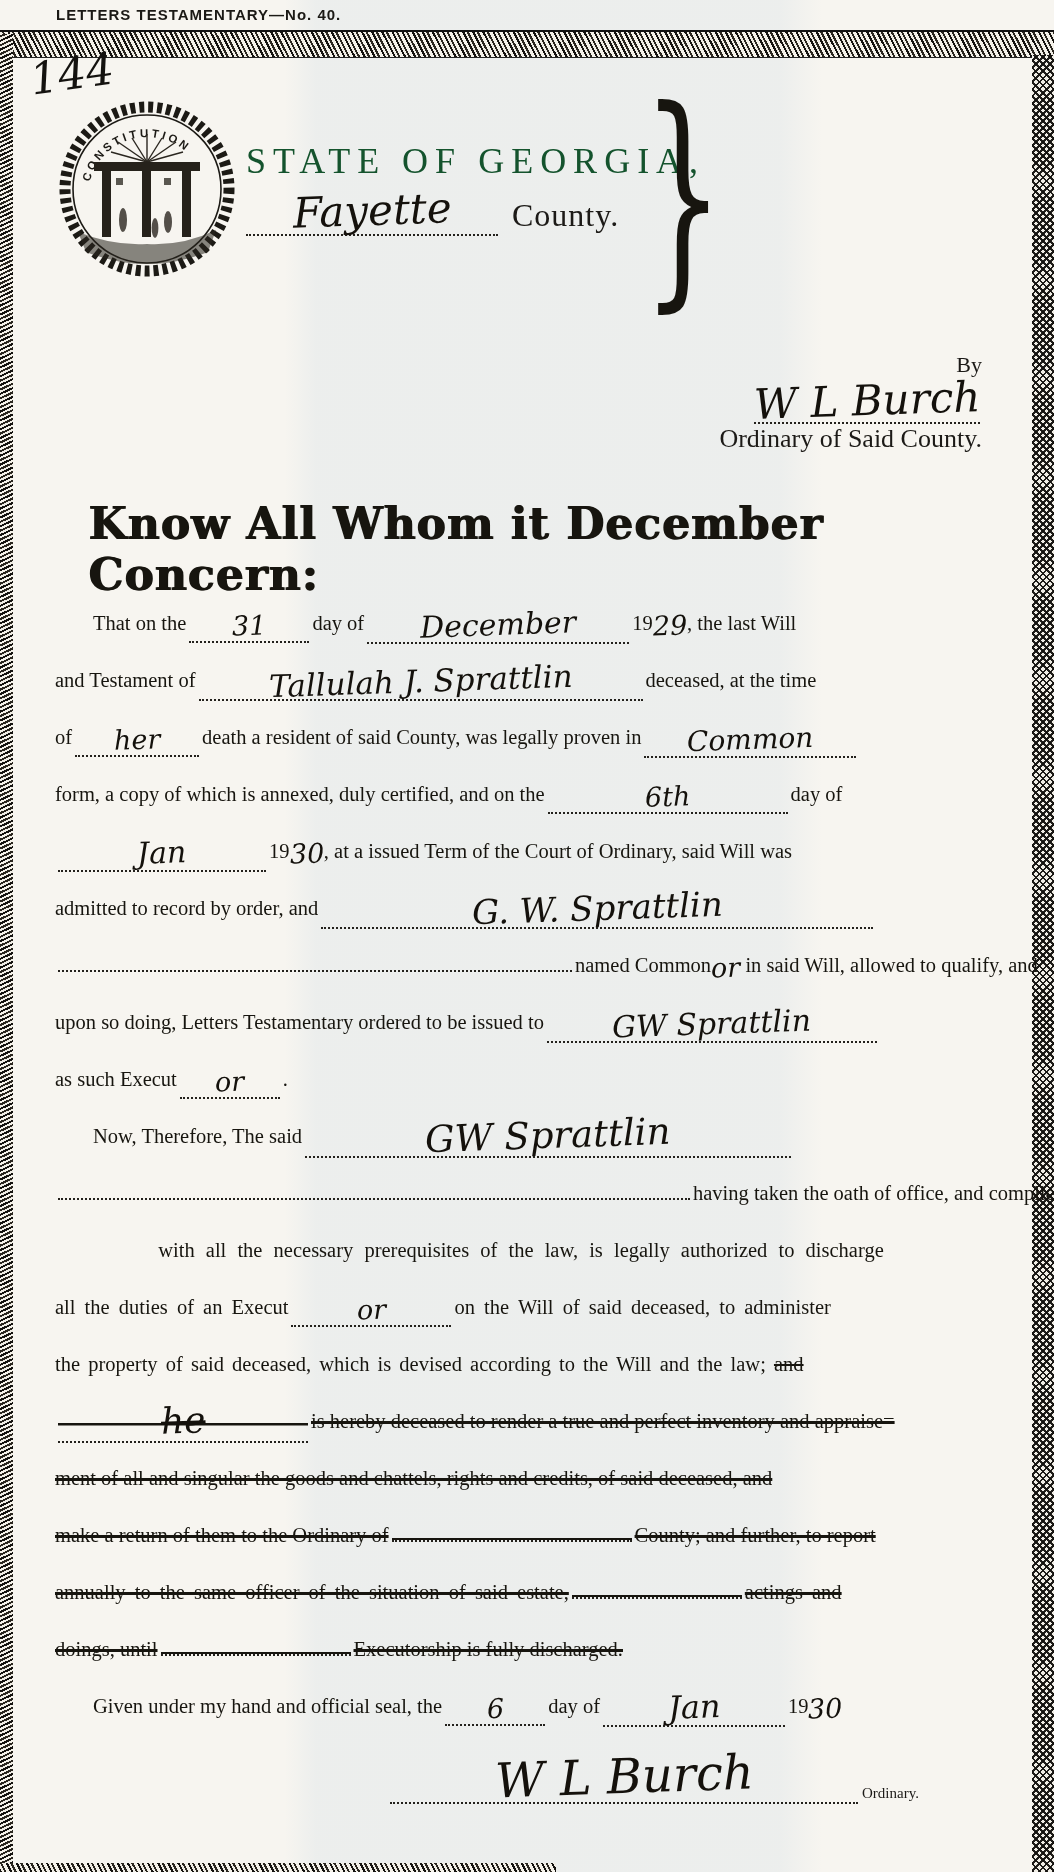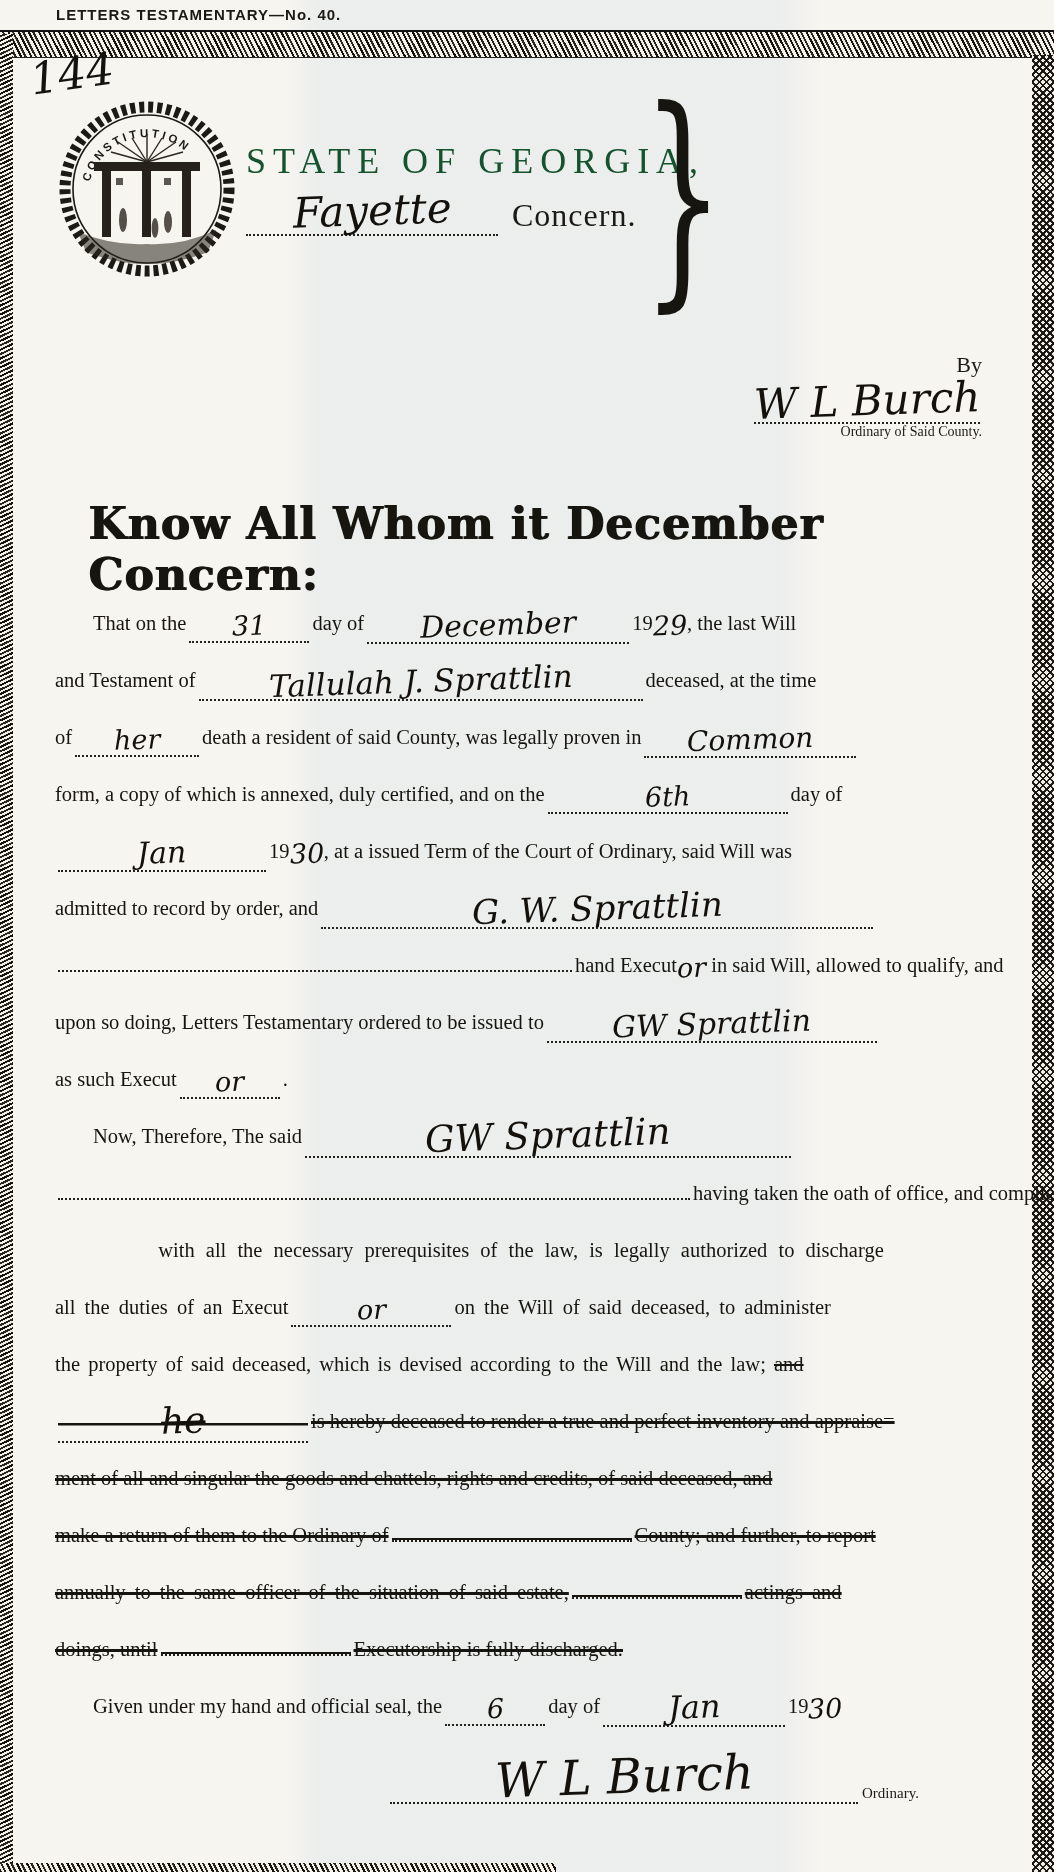--- a/index.html
+++ b/index.html
@@ -35,21 +35,21 @@
   .county-row{position:absolute;top:190px;left:246px;width:408px;display:flex;align-items:flex-end;}
   .county-blank{flex:0 0 252px;text-align:center;border-bottom:2px dotted #23211c;padding-bottom:2px;}
   .county-label{font-size:32px;padding:0 0 2px 14px;letter-spacing:1px;}
   .brace{position:absolute;top:96px;left:642px;font-family:"DejaVu Serif",serif;font-size:235px;
       line-height:200px;transform:scaleX(.55);transform-origin:left top;color:#17150f;font-weight:normal;}
 
   
   .by-row{position:absolute;top:352px;left:55px;right:72px;display:flex;align-items:flex-end;font-size:22px;flex-direction:column;}
   .by-prefix{padding-bottom:2px;}
   .by-blank{flex:1;border-bottom:2px dotted #23211c;text-align:center;margin:0 2px;}
-  .by-suffix{padding-bottom:2px;font-size:14px;}
+  .by-suffix{padding-bottom:2px;font-size:26px;}
 
   
   .concern-heading{position:absolute;top:498px;left:88px;font-family:"DejaVu Serif",serif;
       font-weight:bold;font-size:44px;color:#17150f;letter-spacing:1px;
       text-shadow:1.3px 0 0 currentColor;}
 
   
   .body-text{position:absolute;top:595px;left:55px;width:932px;font-size:20.5px;color:#17150f;}
   .line{white-space:nowrap;height:57px;line-height:57px;}
   .line.indent{padding-left:38px;}
@@ -116,40 +116,40 @@
       <ellipse cx="65" cy="120" rx="4" ry="12" opacity=".8"></ellipse>
       <ellipse cx="110" cy="122" rx="4" ry="11" opacity=".8"></ellipse>
       <ellipse cx="97" cy="128" rx="3.4" ry="10" opacity=".8"></ellipse>
       <path d="M20 132 Q55 146 89 144 Q125 146 158 130 L150 152 Q120 164 89 164 Q58 164 28 152 Z" opacity=".55"></path>
     </g>
   </svg>
 
   <div class="state-line">STATE OF GEORGIA,</div>
   <div class="county-row">
     <span class="county-blank"><span class="hw" style="font-size:42px">Fayette</span></span>
-    <span class="county-label">Concern.</span>
+    <span class="county-label">County.</span>
   </div>
   <div class="brace">}</div>
 
   <div class="by-row">
     <span class="by-prefix">By</span>
     <span class="by-blank"><span class="hw" style="font-size:42px">W L Burch</span></span>
     <span class="by-suffix">Ordinary of Said County.</span>
   </div>
 
   <div class="concern-heading">Know All Whom it December Concern:</div>
 
   <div class="body-text">
       <div class="line indent"><span class="seg-p">That on the</span><span class="seg-b" style="min-width: 108px;"><span class="hw">31</span></span><span class="seg-p">day of</span><span class="seg-b" style="min-width: 250px;"><span class="hw" style="font-size: 30px;">December</span></span><span class="seg-p">19</span><span class="hw">29</span><span class="seg-p">, the last Will</span></div>
       <div class="line"><span class="seg-p">and Testament of</span><span class="seg-b" style="min-width: 432px;"><span class="hw" style="font-size: 31px;">Tallulah J. Sprattlin</span></span><span class="seg-p">deceased, at the time</span></div>
       <div class="line"><span class="seg-p">of</span><span class="seg-b" style="min-width: 112px;"><span class="hw">her</span></span><span class="seg-p">death a resident of said County, was legally proven in</span><span class="seg-b" style="min-width: 200px;"><span class="hw" style="font-size: 28px;">Common</span></span></div>
       <div class="line"><span class="seg-p">form, a copy of which is annexed, duly certified, and on the</span><span class="seg-b" style="min-width: 228px;"><span class="hw">6th</span></span><span class="seg-p">day of</span></div>
       <div class="line"><span class="seg-b" style="min-width: 196px;"><span class="hw" style="font-size: 30px;">Jan</span></span><span class="seg-p">19</span><span class="hw">30</span><span class="seg-p">, at a issued Term of the Court of Ordinary, said Will was</span></div>
       <div class="line"><span class="seg-p">admitted to record by order, and</span><span class="seg-b" style="min-width: 540px;"><span class="hw" style="font-size: 34px;">G. W. Sprattlin</span></span></div>
-      <div class="line"><span class="seg-b" style="min-width: 502px;"></span><span class="seg-p">hand Execut</span><span class="hw">or</span><span class="seg-p"> in said Will, allowed to qualify, and</span></div>
+      <div class="line"><span class="seg-b" style="min-width: 502px;"></span><span class="seg-p">named Common</span><span class="hw">or</span><span class="seg-p"> in said Will, allowed to qualify, and</span></div>
       <div class="line"><span class="seg-p">upon so doing, Letters Testamentary ordered to be issued to</span><span class="seg-b" style="min-width: 318px;"><span class="hw" style="font-size: 30px;">GW Sprattlin</span></span></div>
       <div class="line"><span class="seg-p">as such Execut</span><span class="seg-b" style="min-width: 88px;"><span class="hw">or</span></span><span class="seg-p">.</span></div>
       <div class="line indent"><span class="seg-p">Now, Therefore, The said</span><span class="seg-b" style="min-width: 474px;"><span class="hw" style="font-size: 37px;">GW Sprattlin</span></span></div>
       <div class="line"><span class="seg-b" style="min-width: 620px;"></span><span class="seg-p">having taken the oath of office, and complied</span></div>
       <div class="line" style="word-spacing: 6px; text-align: center;"><span class="seg-p">with all the necessary prerequisites of the law, is legally authorized to discharge</span></div>
       <div class="line" style="word-spacing: 4px;"><span class="seg-p">all the duties of an Execut</span><span class="seg-b" style="min-width: 148px;"><span class="hw">or</span></span><span class="seg-p">on the Will of said deceased, to administer</span></div>
       <div class="line" style="word-spacing: 3px;"><span class="seg-p">the property of said deceased, which is devised according to the Will and the law; </span><span class="seg-ps">and</span></div>
       <div class="line struck"><span class="seg-b" style="min-width: 238px;"><span class="hw" style="font-size: 36px;">he</span></span><span class="seg-p">is hereby deceased to render a true and perfect inventory and appraise=</span></div>
       <div class="line struck"><span class="seg-p">ment of all and singular the goods and chattels, rights and credits, of said deceased, and</span></div>
       <div class="line struck"><span class="seg-p">make a return of them to the Ordinary of</span><span class="seg-b" style="min-width: 228px;"></span><span class="seg-p">County; and further, to report</span></div>

